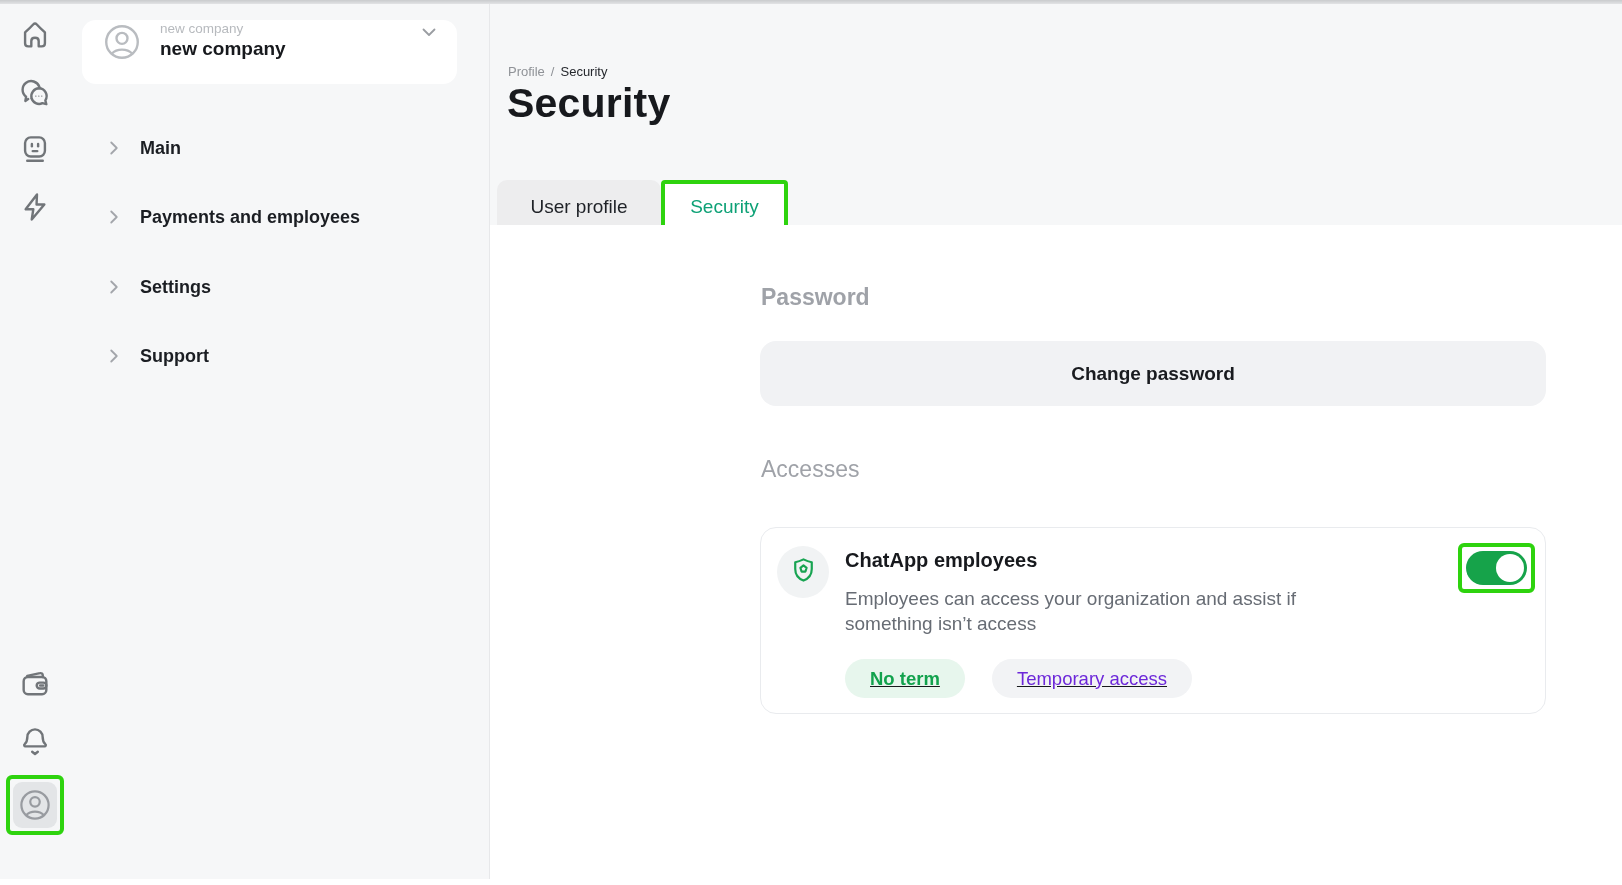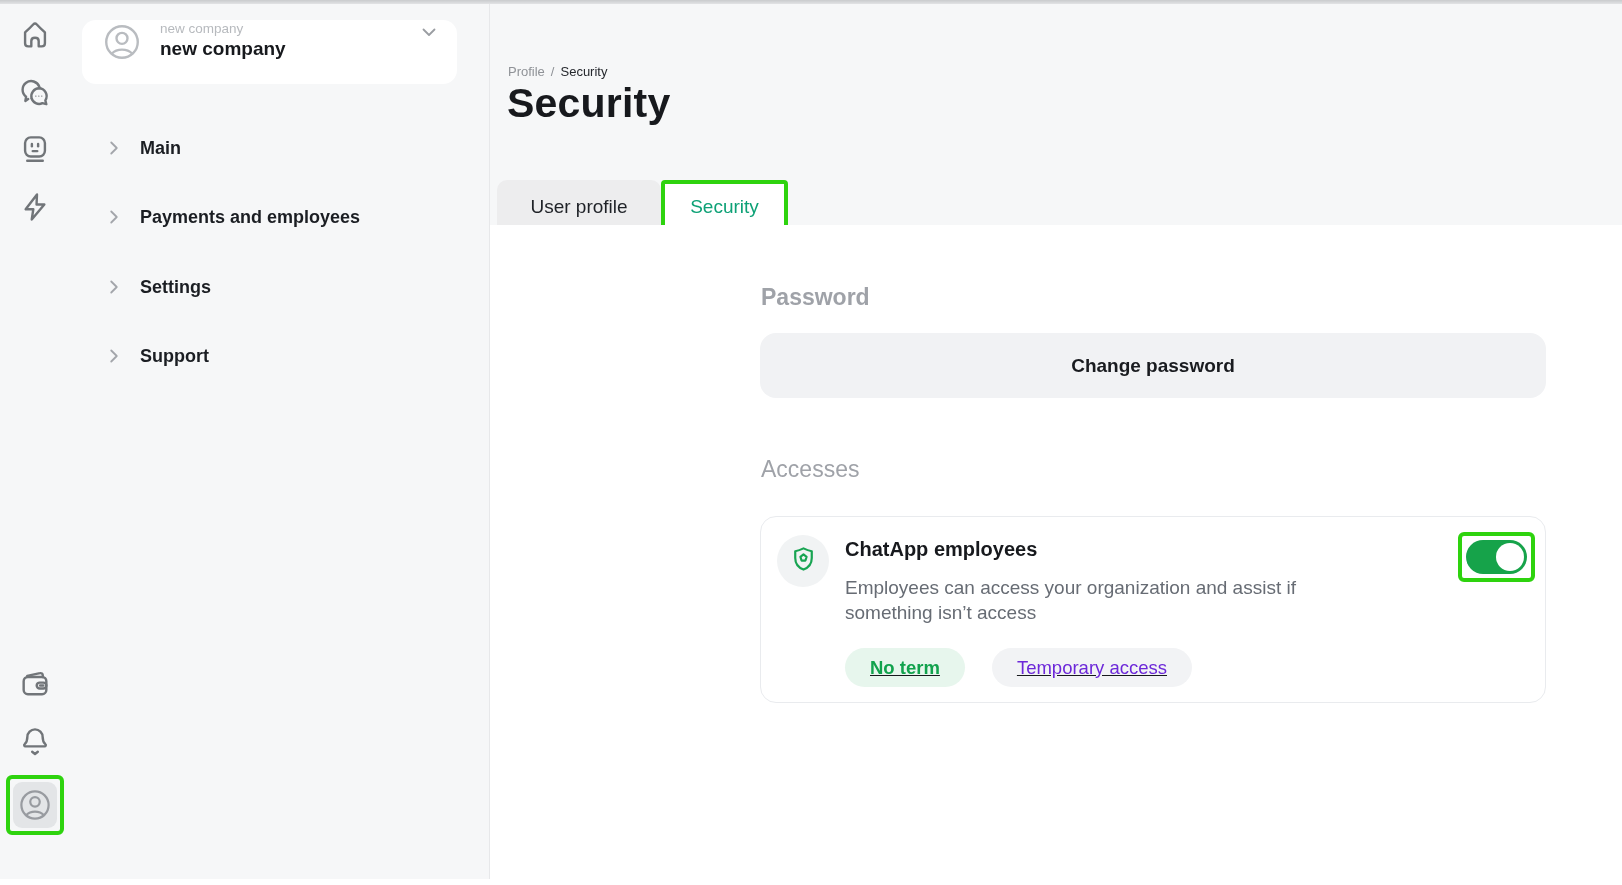--- a/index.html
+++ b/index.html
@@ -64,27 +64,27 @@
     border:4px solid var(--ann); border-radius:4px; }
 
   .panel { position:absolute; left:0; top:221px; right:0; bottom:0; background:#fff; }
   .content-col { position:absolute; left:270px; top:0; width:786px; }
 
   .section-label { font-size:23px; color:#9fa2a8; }
   .label-password { position:absolute; top:59px; left:1px;font-weight:bold; }
   .label-accesses { position:absolute; top:231px; left:1px; }
 
   .change-password-btn {
-    position:absolute; top:108px; left:0; width:786px; height:65px;
+    position:absolute; top:116px; left:0; width:786px; height:65px;
     background:#f1f2f4; border:none; border-radius:16px;
     font-family:inherit; font-size:19px; font-weight:600; color:#191b1f; cursor:pointer;
   }
 
   .access-card {
-    position:absolute; top:291px; left:0; width:786px; height:187px;
+    position:absolute; top:302px; left:0; width:786px; height:187px;
     background:#fff; border:1px solid #e9ebee; border-radius:16px;
   }
   .card-icon-circle {
     position:absolute; left:16px; top:18px; width:52px; height:52px;
     border-radius:50%; background:#f1f3f4;
     display:flex; align-items:center; justify-content:center;
   }
   .card-title { position:absolute; left:84px; top:21px; font-size:20px; font-weight:600; color:#17191d; }
   .card-desc { position:absolute; left:84px; top:59px; width:540px;
     font-size:19px; line-height:24.5px; color:#676c74; }

